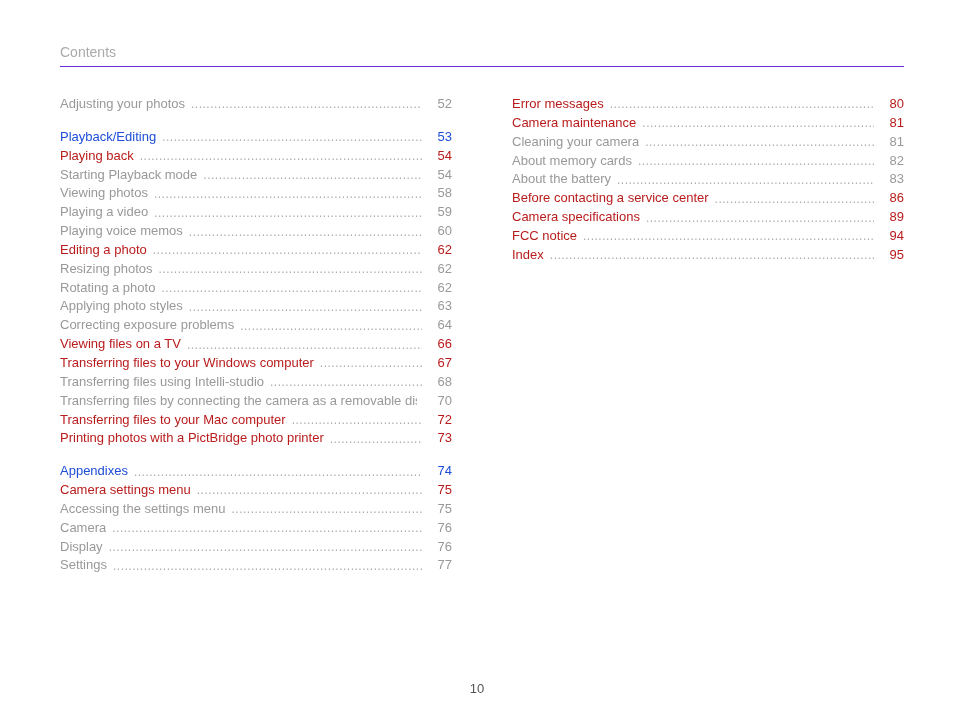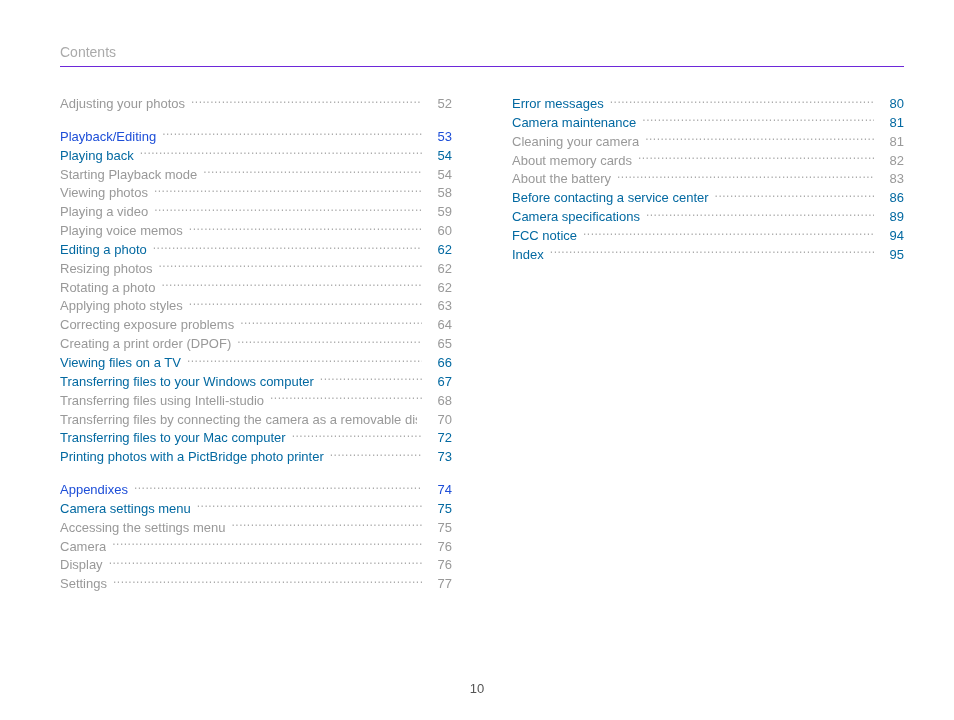--- a/index.html
+++ b/index.html
@@ -27,21 +27,21 @@
   .columns {
     display: flex;
     gap: 60px;
   }
   .col {
     flex: 1;
     min-width: 0;
   }
   .toc-line {
     display: flex;
-    align-items: flex-start;
+    align-items: flex-end;
     white-space: nowrap;
     line-height: 1.45;
     margin: 0;
   }
   .toc-label {
     overflow: hidden;
     text-overflow: clip;
   }
   .toc-dots {
     flex: 1;
@@ -57,21 +57,21 @@
     bottom: 0;
     font-size: 12px;
     color: #aaa;
     letter-spacing: 0.5px;
   }
   .toc-page {
     width: 24px;
     text-align: right;
   }
   .link .toc-label,
-  .link .toc-page { color: #0369a1; }
+  .link .toc-page { color: #b91c1c; }
   .heading .toc-label,
   .heading .toc-page { color: #1d4ed8; font-weight: 400; }
   .gap { height: 14px; }
   .footer {
     position: absolute;
     bottom: 24px;
     left: 0;
     right: 0;
     text-align: center;
     color: #555;
@@ -139,25 +139,20 @@
         <div class="toc-line ">
           <span class="toc-label">Applying photo styles</span>
           <span class="toc-dots"></span>
           <span class="toc-page">63</span>
         </div>
         <div class="toc-line ">
           <span class="toc-label">Correcting exposure problems</span>
           <span class="toc-dots"></span>
           <span class="toc-page">64</span>
         </div>
-        <div class="toc-line ">
-          <span class="toc-label">Creating a print order (DPOF)</span>
-          <span class="toc-dots"></span>
-          <span class="toc-page">65</span>
-        </div>
         <div class="toc-line link">
           <span class="toc-label">Viewing files on a TV</span>
           <span class="toc-dots"></span>
           <span class="toc-page">66</span>
         </div>
         <div class="toc-line link">
           <span class="toc-label">Transferring files to your Windows computer</span>
           <span class="toc-dots"></span>
           <span class="toc-page">67</span>
         </div>

